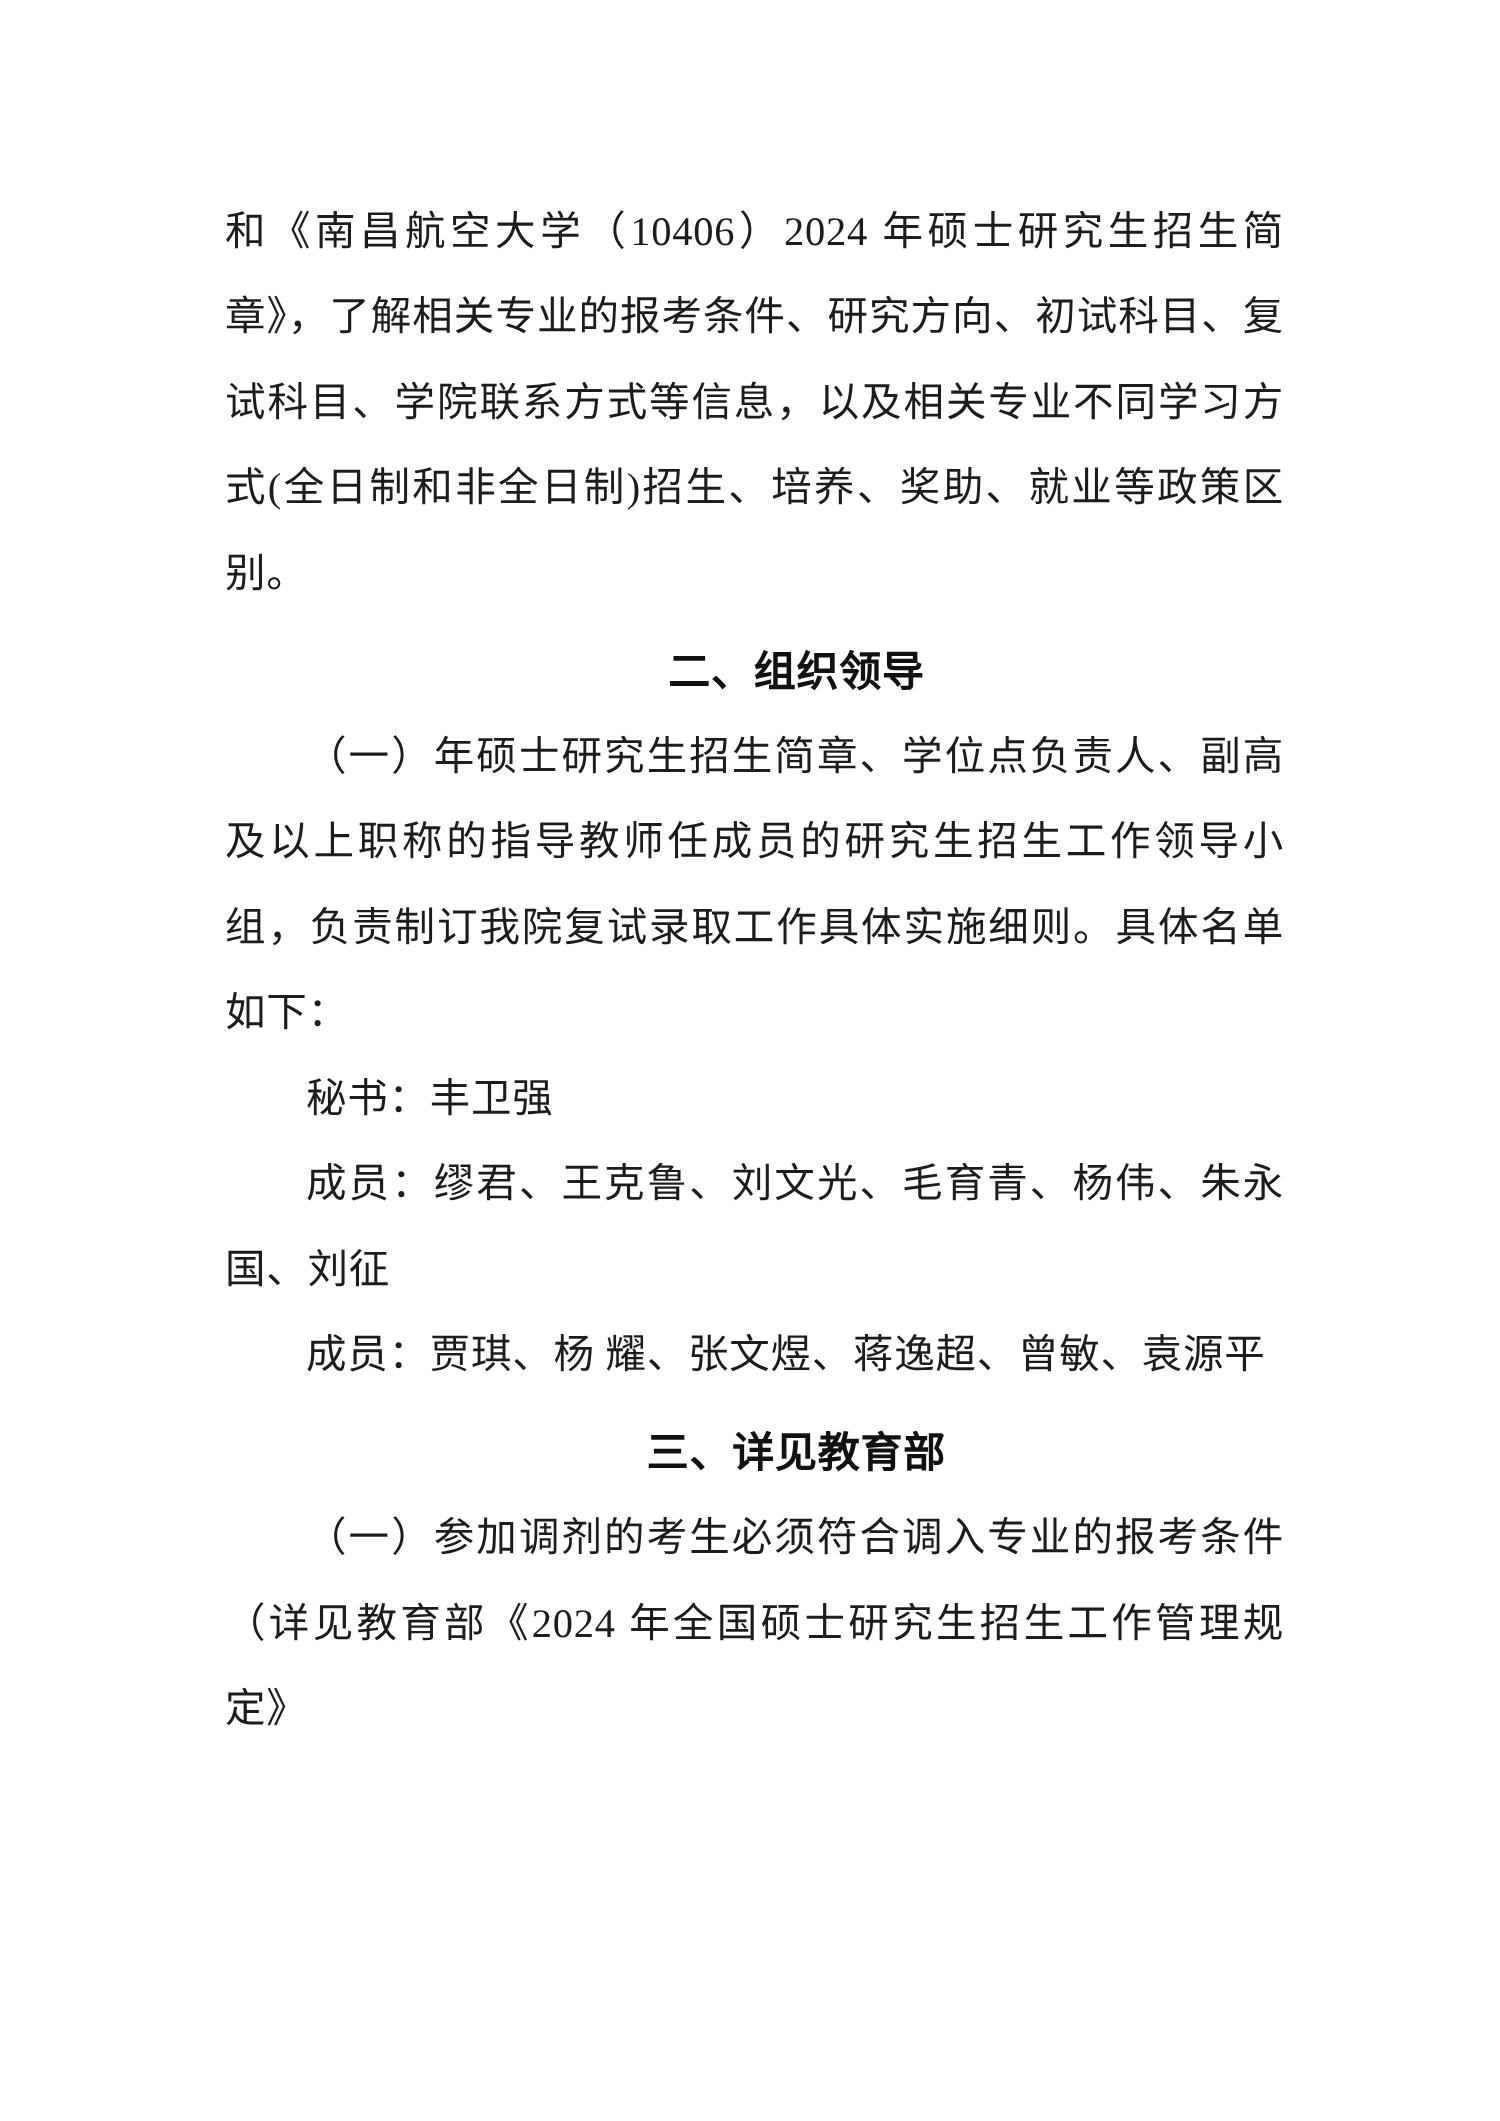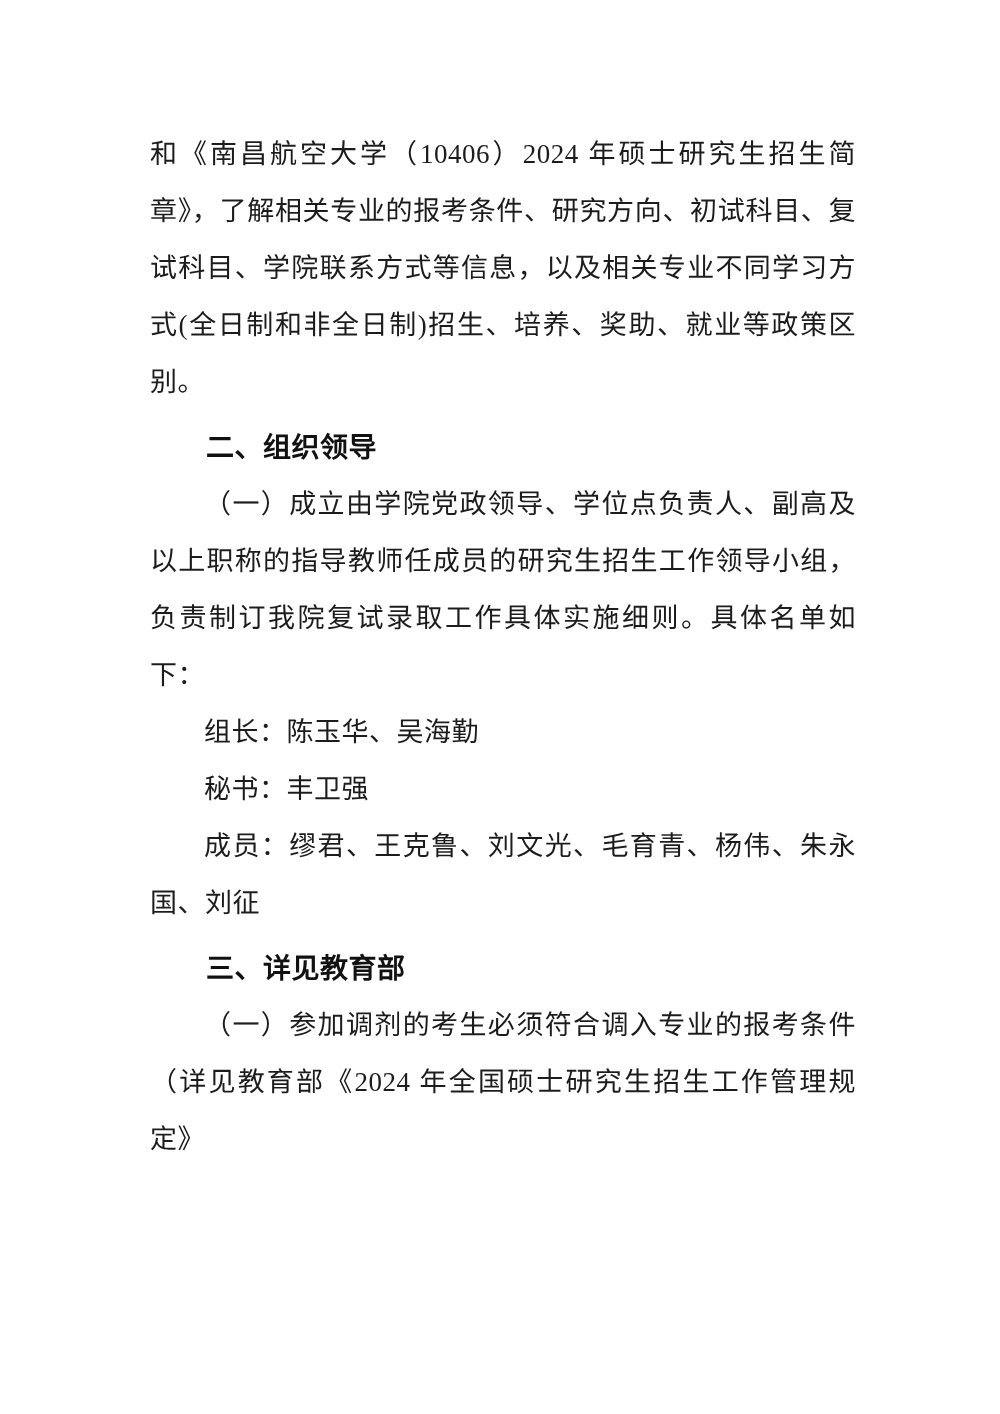--- a/index.html
+++ b/index.html
@@ -32,44 +32,44 @@
   .para.indent {
     text-indent: 2em;
   }
   .heading {
     margin: 8px 0 0 0;
     font-family: "Liberation Sans", "DejaVu Sans", sans-serif;
     font-weight: 700;
     font-size: 28px;
     line-height: 57px;
     text-indent: 2em;
-    text-align: left;
+    text-align: center;
     letter-spacing: 0.5px;
     color: #111111;
   }
 </style>
 </head>
 <body>
 
 <div class="page">
   <div class="content">
 
     <p class="para">和《南昌航空大学（10406）2024 年硕士研究生招生简章》，了解相关专业的报考条件、研究方向、初试科目、复试科目、学院联系方式等信息，以及相关专业不同学习方式(全日制和非全日制)招生、培养、奖助、就业等政策区别。</p>
 
     <h2 class="heading">二、组织领导</h2>
 
-    <p class="para indent">（一）成立由学院党政领导、学位点负责人、副高及以上职称的指导教师任成员的研究生招生工作领导小组，负责制订我院复试录取工作具体实施细则。具体名单如下：</p>
+    <p class="para indent">（一）年硕士研究生招生简章、学位点负责人、副高及以上职称的指导教师任成员的研究生招生工作领导小组，负责制订我院复试录取工作具体实施细则。具体名单如下：</p>
 
-    <p class="para indent">组长：陈玉华、吴海勤</p>
 
     <p class="para indent">秘书：丰卫强</p>
 
     <p class="para indent">成员：缪君、王克鲁、刘文光、毛育青、杨伟、朱永国、刘征</p>
 
 
 
+    <p class="para indent">成员：贾琪、杨 耀、张文煜、蒋逸超、曾敏、袁源平</p>
 
     <h2 class="heading">三、详见教育部</h2>
 
     <p class="para indent">（一）参加调剂的考生必须符合调入专业的报考条件（详见教育部《2024 年全国硕士研究生招生工作管理规定》</p>
 
   </div>
 </div>
 
 </body></html>

